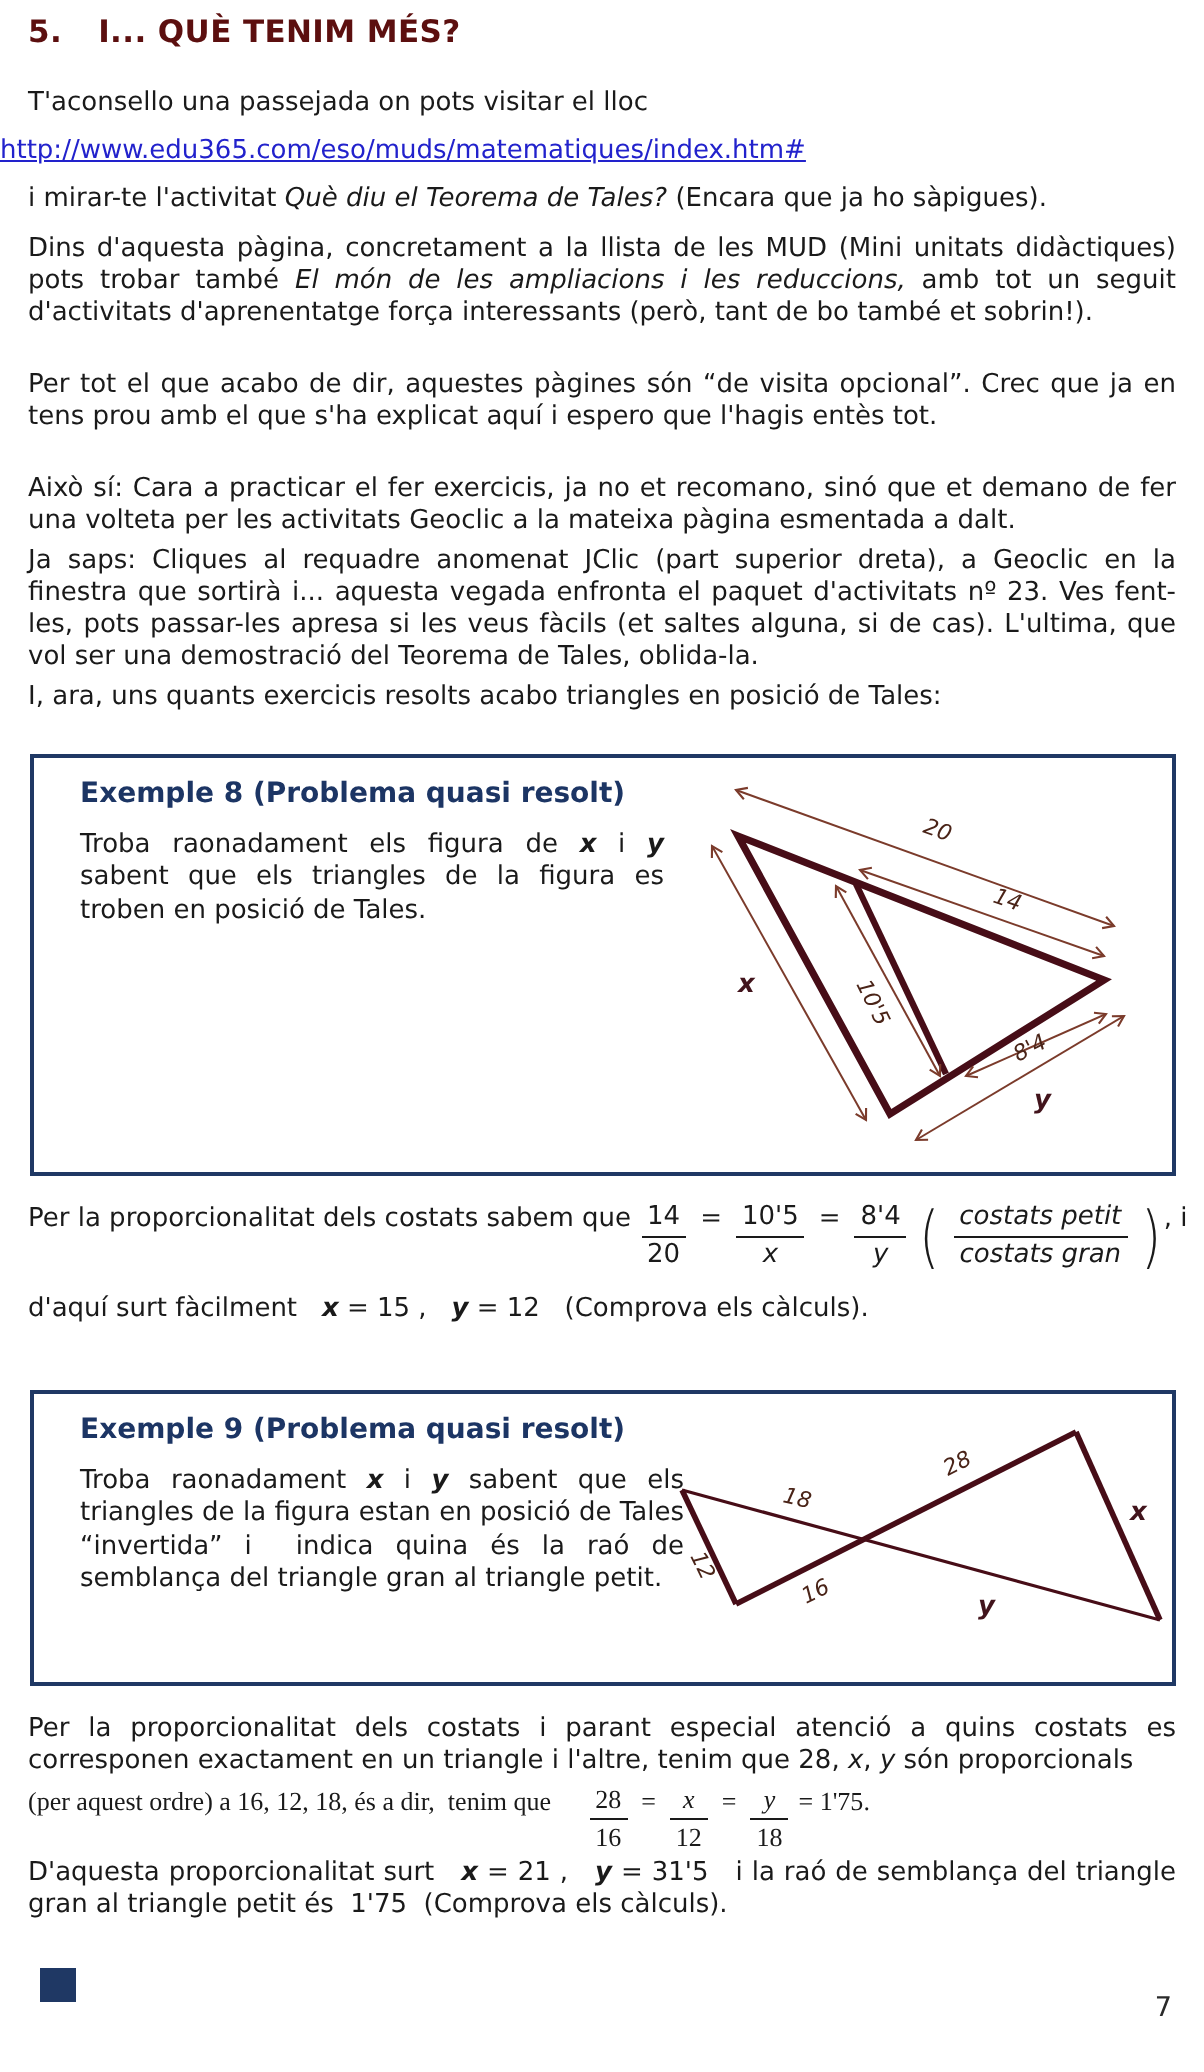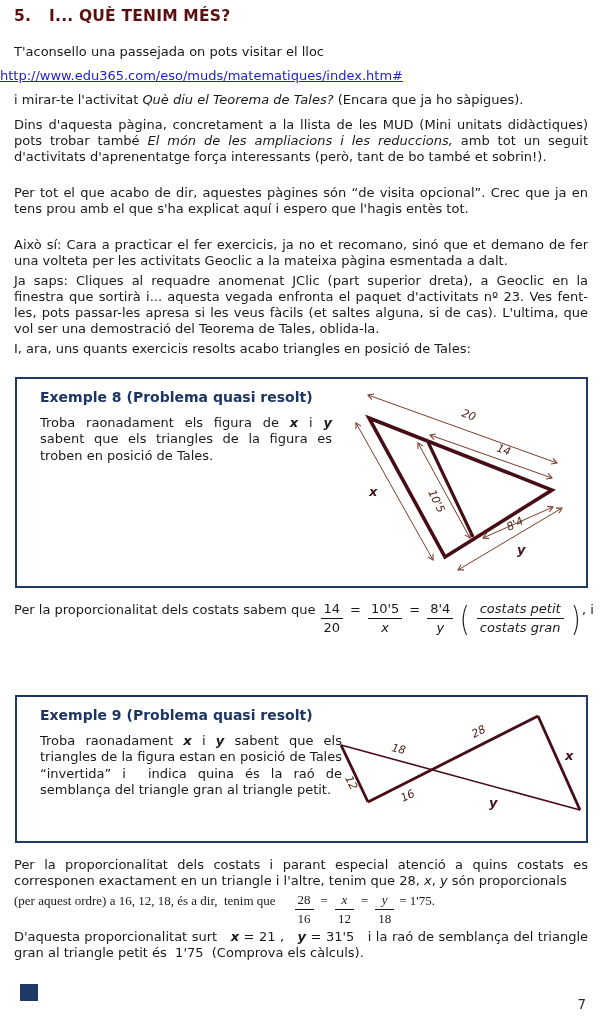--- a/index.html
+++ b/index.html
@@ -122,20 +122,21 @@
         </span>
       <span class="gap2"></span>
       <span class="bigparen">(</span>
       <span class="frac">
           <span class="top"><i class="seg">costats petit</i></span>
           <span class="bot"><i class="seg">costats gran</i></span>
         </span>
       <span class="bigparen">)</span>
       <span>, i</span>
     </div>
+    <div class="fb-row2"><span>d'aquí surt fàcilment&nbsp;&nbsp; </span><b class="mvar">x</b><span> = 15 ,&nbsp;&nbsp; </span><b class="mvar">y</b><span> = 12&nbsp;&nbsp; (Comprova els càlculs).</span></div>
   </div>
 
   <div class="example-box ex9">
     <h2 class="ex-head">Exemple 9 (Problema quasi resolt)</h2>
     <p class="ex-body"><span>Troba raonadament </span><b class="mvar">x</b><span> i </span><b class="mvar">y</b><span> sabent que els triangles de la figura estan en posició de Tales “invertida” i&nbsp; indica quina és la raó de semblança del triangle gran al triangle petit.</span></p>
 
     <svg class="diagram d2" width="255" height="138" viewBox="0 0 255 138">
 
       <line x1="8" y1="46" x2="35" y2="103" stroke="#470d17" stroke-width="2.8"></line>
 

